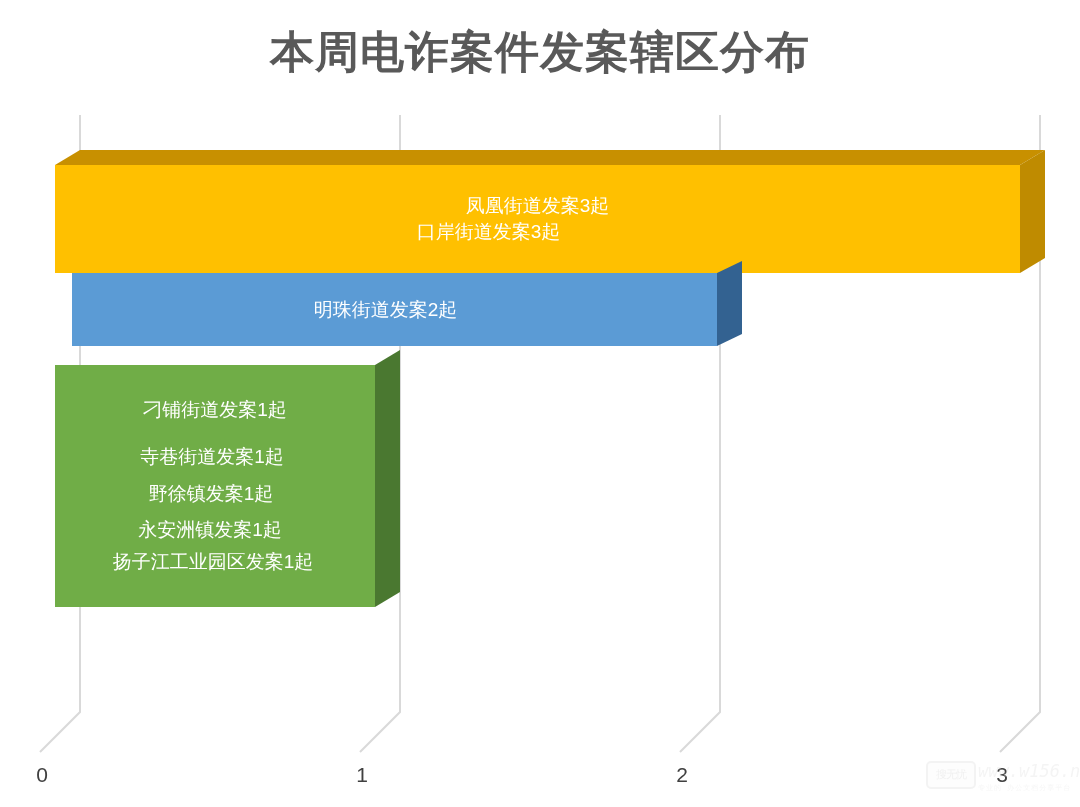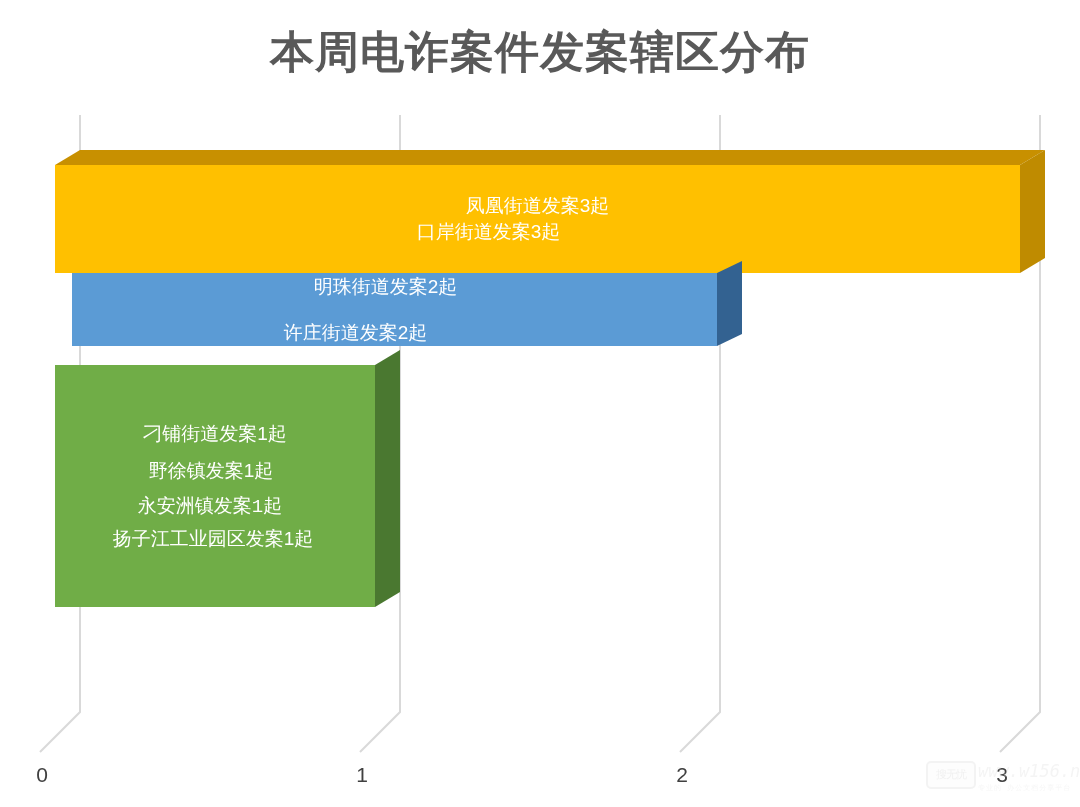--- a/index.html
+++ b/index.html
@@ -198,33 +198,33 @@
       </div>
     </div>
 
     <div class="bar-wrap" style="left:55px; top:273px; width:645px; height:73px;margin-left:17px;">
       <svg class="bar-side" viewBox="0 0 25 92" preserveAspectRatio="none" style="width:25px; right:-25px; overflow:visible;">
         <polygon points="0,0 25,-15 25,77 0,92" fill="#336291"></polygon>
       </svg>
       <div class="bar-face" style="background:#5B9BD5;"></div>
       <div class="bar-labels">
         <div class="bar-label" style="margin-right:18px;">明珠街道发案2起</div>
-        <div class="bar-label" style="margin-top:20px; margin-right:78px;">许庄街道发案2起</div>
       </div>
     </div>
 
     <div class="bar-wrap" style="left:55px; top:365px; width:320px; height:242px;">
       <svg class="bar-side" viewBox="0 0 25 242" preserveAspectRatio="none" style="width:25px; right:-25px; overflow:visible;">
         <polygon points="0,0 25,-15 25,227 0,242" fill="#4A7830"></polygon>
       </svg>
       <div class="bar-face" style="background:#70AD47;"></div>
       <div class="bar-labels">
         <div class="bar-label" style="margin-right:0px;">刁铺街道发案1起</div>
+        <div class="bar-label" style="margin-top:21px; margin-right:6px;">寺巷街道发案1起</div>
         <div class="bar-label" style="margin-top:11px; margin-right:8px;">野徐镇发案1起</div>
-        <div class="bar-label" style="margin-top:10px; margin-right:10px;font-family:Liberation Mono, monospace;">永安洲镇发案1起</div>
+        <div class="bar-label" style="margin-top:10px; margin-right:10px;">永安洲镇发案1起</div>
         <div class="bar-label" style="margin-top:6px; margin-right:4px;text-align:right;">扬子江工业园区发案1起</div>
       </div>
     </div>
 
     <div class="axis-tick-label" style="left:42px; top:763px;">0</div>
     <div class="axis-tick-label" style="left:362px; top:763px;">1</div>
     <div class="axis-tick-label" style="left:682px; top:763px;">2</div>
     <div class="axis-tick-label" style="left:1002px; top:763px;">3</div>
 
   </div>

